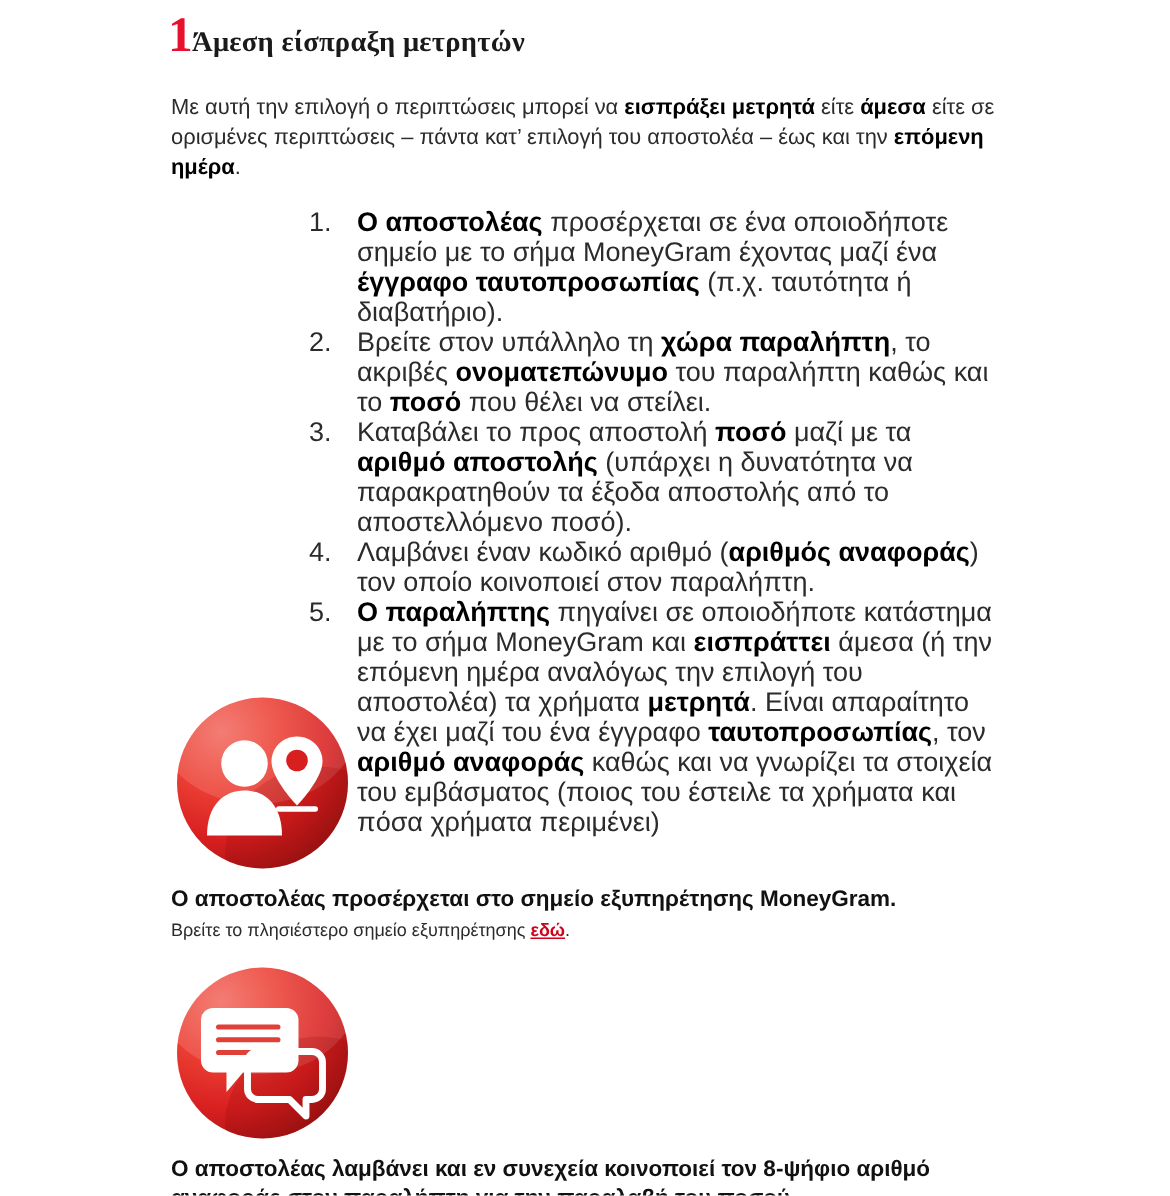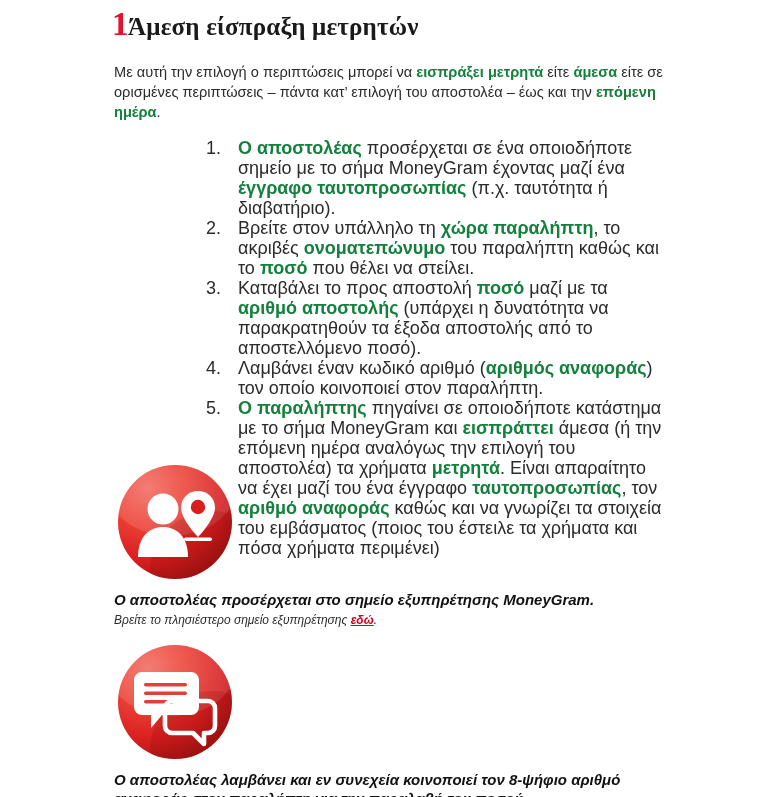--- a/index.html
+++ b/index.html
@@ -37,21 +37,21 @@
     font-family: "Liberation Serif", serif;
     font-weight: bold;
     font-size: 33px;
     line-height: 1;
     color: #E8112D;
     letter-spacing: -0.5px;
   }
   .heading-title {
     font-family: "Liberation Serif", serif;
     font-weight: bold;
-    font-size: 25px;
+    font-size: 19px;
     line-height: 1;
     color: #1a1a1a;
     letter-spacing: 0.2px;
   }
 
   
   .content {
     position: absolute;
     left: 114px;
     top: 62px;
@@ -59,21 +59,21 @@
   }
   p.para {
     margin: 0 0 0 0;
     font-size: 14.6px;
     line-height: 20px;
     color: #2b2b2b;
   }
   p.para.spaced {
     margin-top: 22px;
   }
-  b, strong { font-weight: bold; color: #15803d; }
+  b, strong { font-weight: bold; color: #000000; }
 
   
   ol.steps {
     margin: 16px 0 0 0;
     padding-left: 112px;
     font-size: 18px;
     line-height: 20px;
     color: #2b2b2b;
   }
   ol.steps > li {
@@ -124,21 +124,20 @@
   .badge .art {
     position: absolute;
     inset: 0;
     z-index: 3;
   }
 
   .caption-wrap {
     position: absolute;
     left: 114px;
     width: 560px;
-    font-style: italic;
   }
   .caption-title {
     font-size: 15px;
     font-weight: bold;
     color: #111111;
     line-height: 19px;
     margin: 0;
   }
   .caption-sub {
     font-size: 12px;

